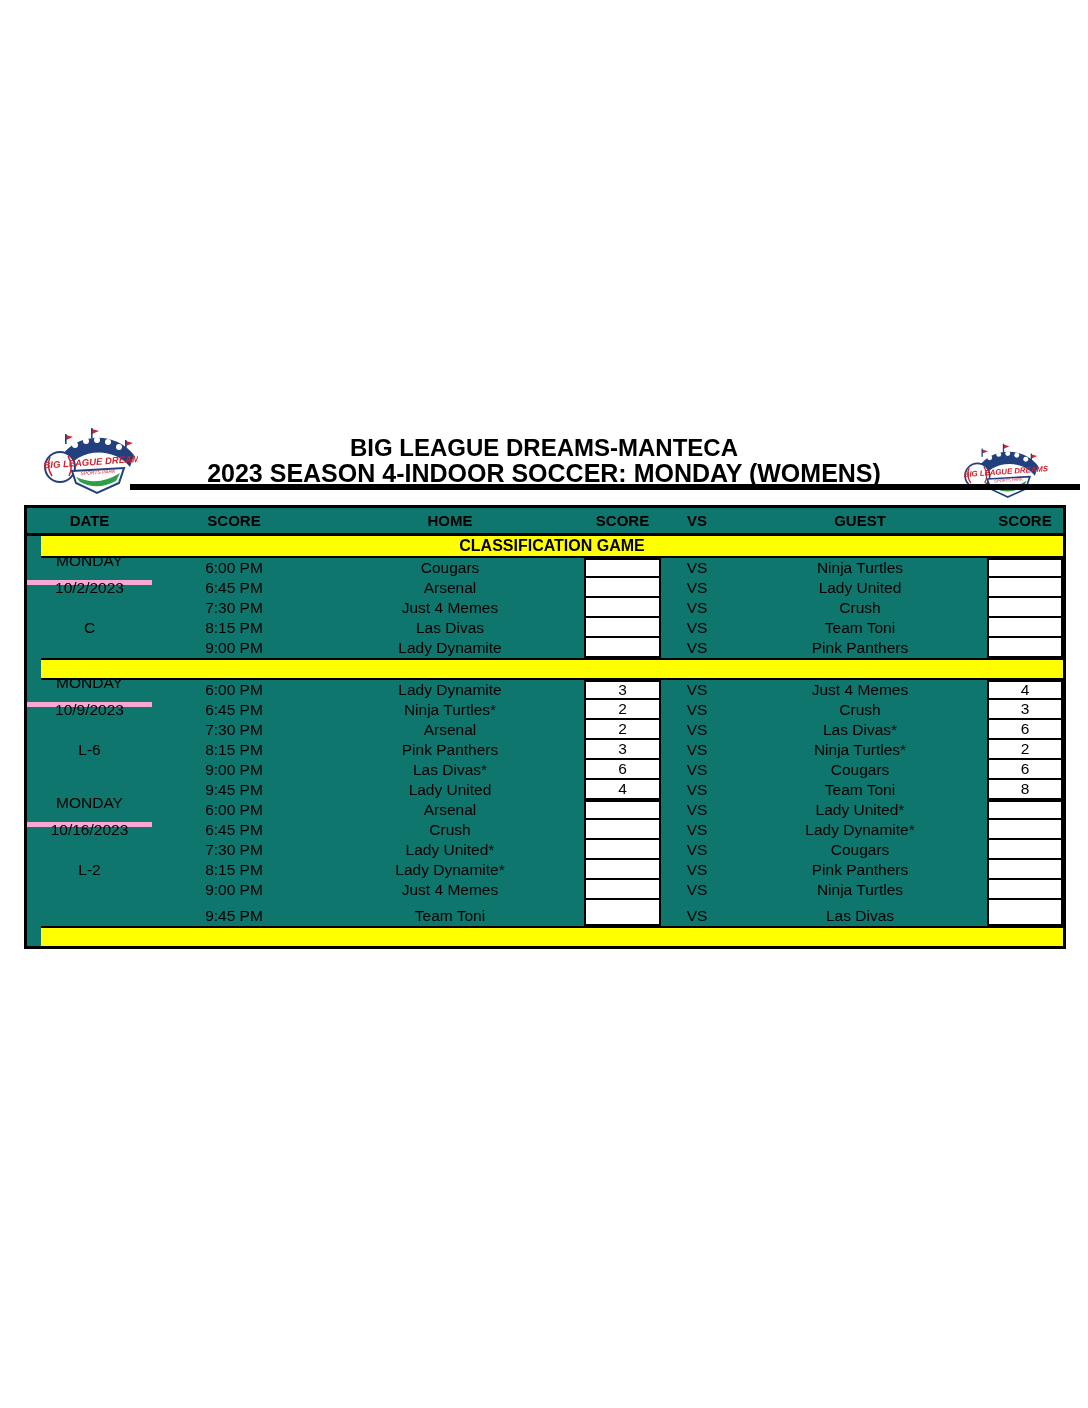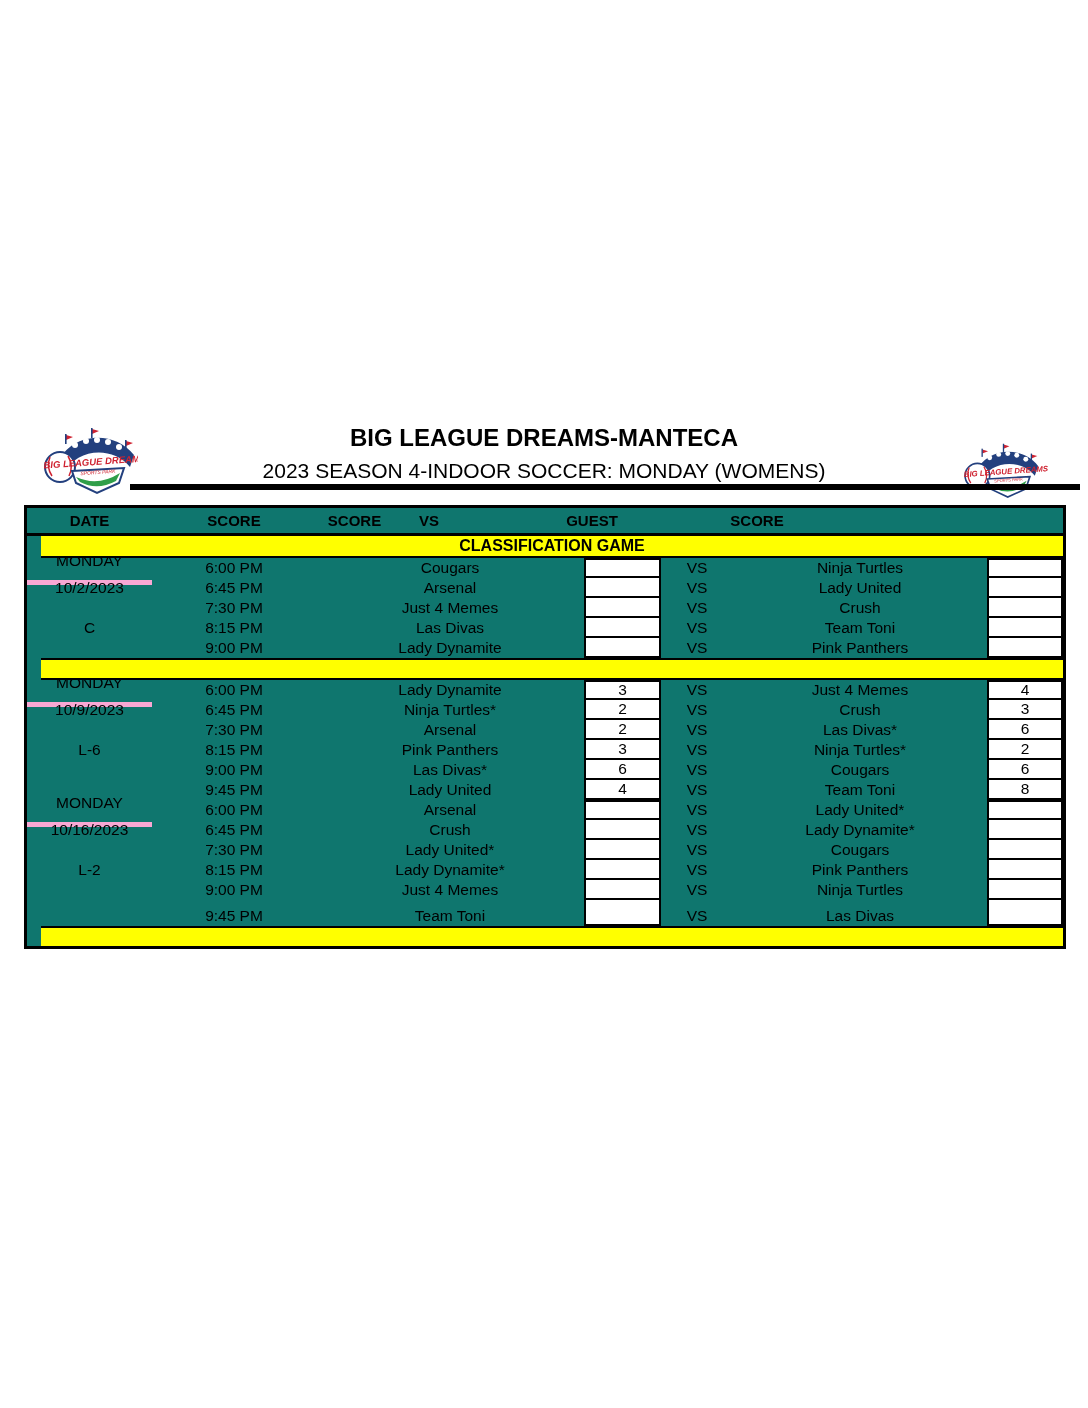--- a/index.html
+++ b/index.html
@@ -1,21 +1,21 @@
 <!DOCTYPE html>
 <html style="--hl: #ffff00;"><head>
 <meta charset="utf-8">
 <style>
   html,body{margin:0;padding:0;background:#fff;}
   .page{position:relative;width:1088px;height:1408px;background:#fff;overflow:hidden;
         font-family:"Liberation Sans", sans-serif;color:#000;}
-  .title{position:absolute;top:424px;left:24px;width:1040px;text-align:center;
+  .title{position:absolute;top:434px;left:24px;width:1040px;text-align:center;
          font-size:24px;font-weight:bold;white-space:nowrap;}
   .subtitle{position:absolute;top:459px;left:24px;width:1040px;text-align:center;
-            font-size:21px;font-weight:normal;white-space:nowrap;}
+            font-size:25px;font-weight:bold;white-space:nowrap;}
   .rule{position:absolute;left:130px;top:484px;width:950px;height:6px;background:#000;}
   .logo{position:absolute;}
   .logo.left{left:42px;top:421px;width:96px;height:78px;}
   .logo.right{left:956px;top:438px;width:92px;height:64px;}
 
   .tbl{position:absolute;left:24px;top:505px;width:1042px;border:3px solid #000;
        background:#0f766e;box-sizing:border-box;}
   .hrow{display:flex;height:25px;border-bottom:3px solid #000;font-weight:bold;font-size:15px;}
   .row{display:flex;height:20px;font-size:15.5px;}
   .cell{display:flex;align-items:center;justify-content:center;text-align:center;box-sizing:border-box;}
@@ -91,20 +91,21 @@
   </svg>
 
   <div class="title">BIG LEAGUE DREAMS-MANTECA</div>
   <div class="subtitle">2023 SEASON 4-INDOOR SOCCER: MONDAY (WOMENS)</div>
   <div class="rule"></div>
 
   <div class="tbl">
     <div class="hrow">
       <div class="cell c-date">DATE</div>
       <div class="cell c-time">SCORE</div>
+      <div class="cell c-home">HOME</div>
       <div class="cell c-score">SCORE</div>
       <div class="cell c-vs">VS</div>
       <div class="cell c-guest">GUEST</div>
       <div class="cell c-score2">SCORE</div>
     </div>
     <div>
         <div class="banner">CLASSIFICATION GAME</div>
         <div class="sec">
           <div class="row">
             <div class="cell c-date">

